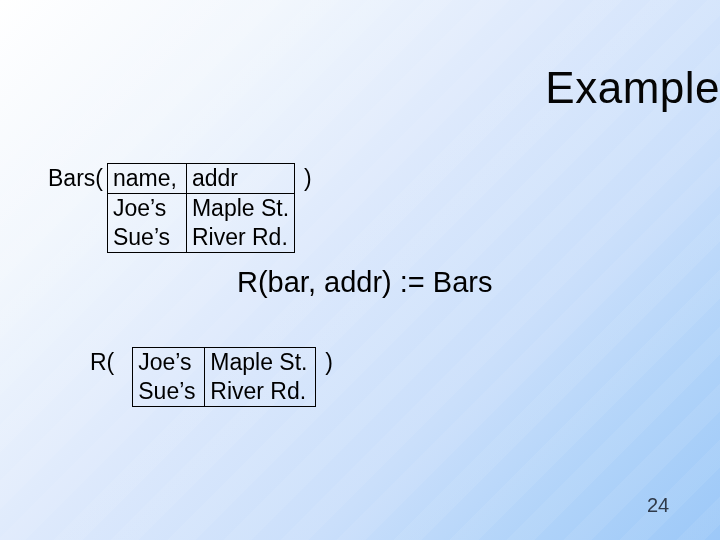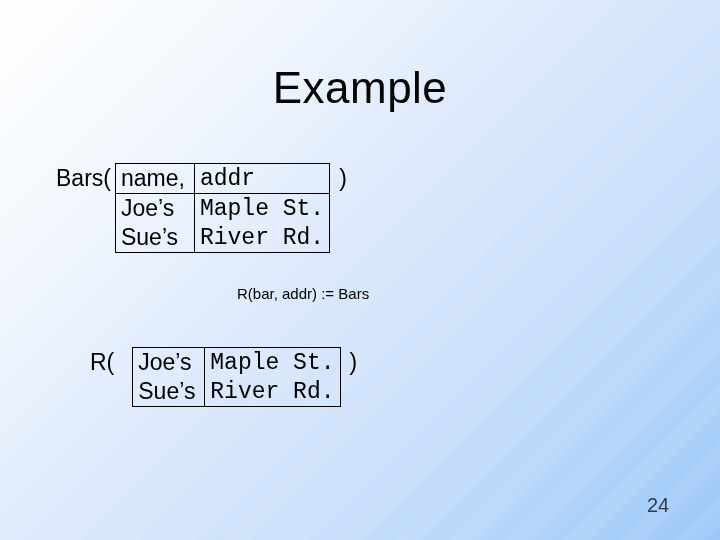--- a/index.html
+++ b/index.html
@@ -21,67 +21,67 @@
         rgba(255,255,255,0.07) 20px, rgba(255,255,255,0.07) 40px),
       linear-gradient(135deg,
         #ffffff 0%, #f2f7fd 22%, #dde9fc 45%,
         #cadffb 68%, #aed2f9 86%, #9cc8f8 100%);
   }
   .slide-title {
     position: absolute;
     top: 64px;
     left: 0;
     width: 100%;
-    text-align: center;
+    text-align: right;
     font-size: 44px;
     line-height: 48px;
     color: #050505;
     letter-spacing: 0.5px;
   }
   .rel-block {
     position: absolute;
     display: flex;
     align-items: flex-start;
   }
-  .bars-block { top: 163px; left: 56px; }
+  .bars-block { top: 163px; left: 48px; }
   .r-block    { top: 347px; left: 90px; }
   .rel-label {
     font-size: 23px;
     line-height: 30px;
     white-space: pre;
   }
   .bars-block .rel-label { margin-right: 4px; }
   .r-block .rel-label    { margin-right: 18px; }
   .rel-table {
     border-collapse: collapse;
     border: 1px solid #000;
   }
   .rel-table td {
     padding: 0 5px;
     height: 29px;
     font-size: 23px;
     vertical-align: middle;
     white-space: nowrap;
   }
-  .rel-table td.c2 { border-left: 1px solid #000; font-family: Liberation Mono, monospace; }
+  .rel-table td.c2 { border-left: 1px solid #000; }
   .rel-table tr.hdr td { border-bottom: 1px solid #000; }
   .t1 .c1 { width: 68px; margin-top: 32px; }
   .t1 .c2 { width: 96px; }
   .t2 .c1 { width: 61px; }
   .t2 .c2 { width: 100px; }
   .close-paren {
     font-size: 23px;
     line-height: 31px;
     margin-left: 9px;
   }
   .assignment {
     position: absolute;
-    top: 280px;
+    top: 268px;
     left: 237px;
-    font-size: 15px;
+    font-size: 29px;
     line-height: 28px;
   }
   .page-number {
     position: absolute;
     top: 494px;
     left: 647px;
     font-size: 20px;
     color: #2f3a4a;
   }
 </style>

